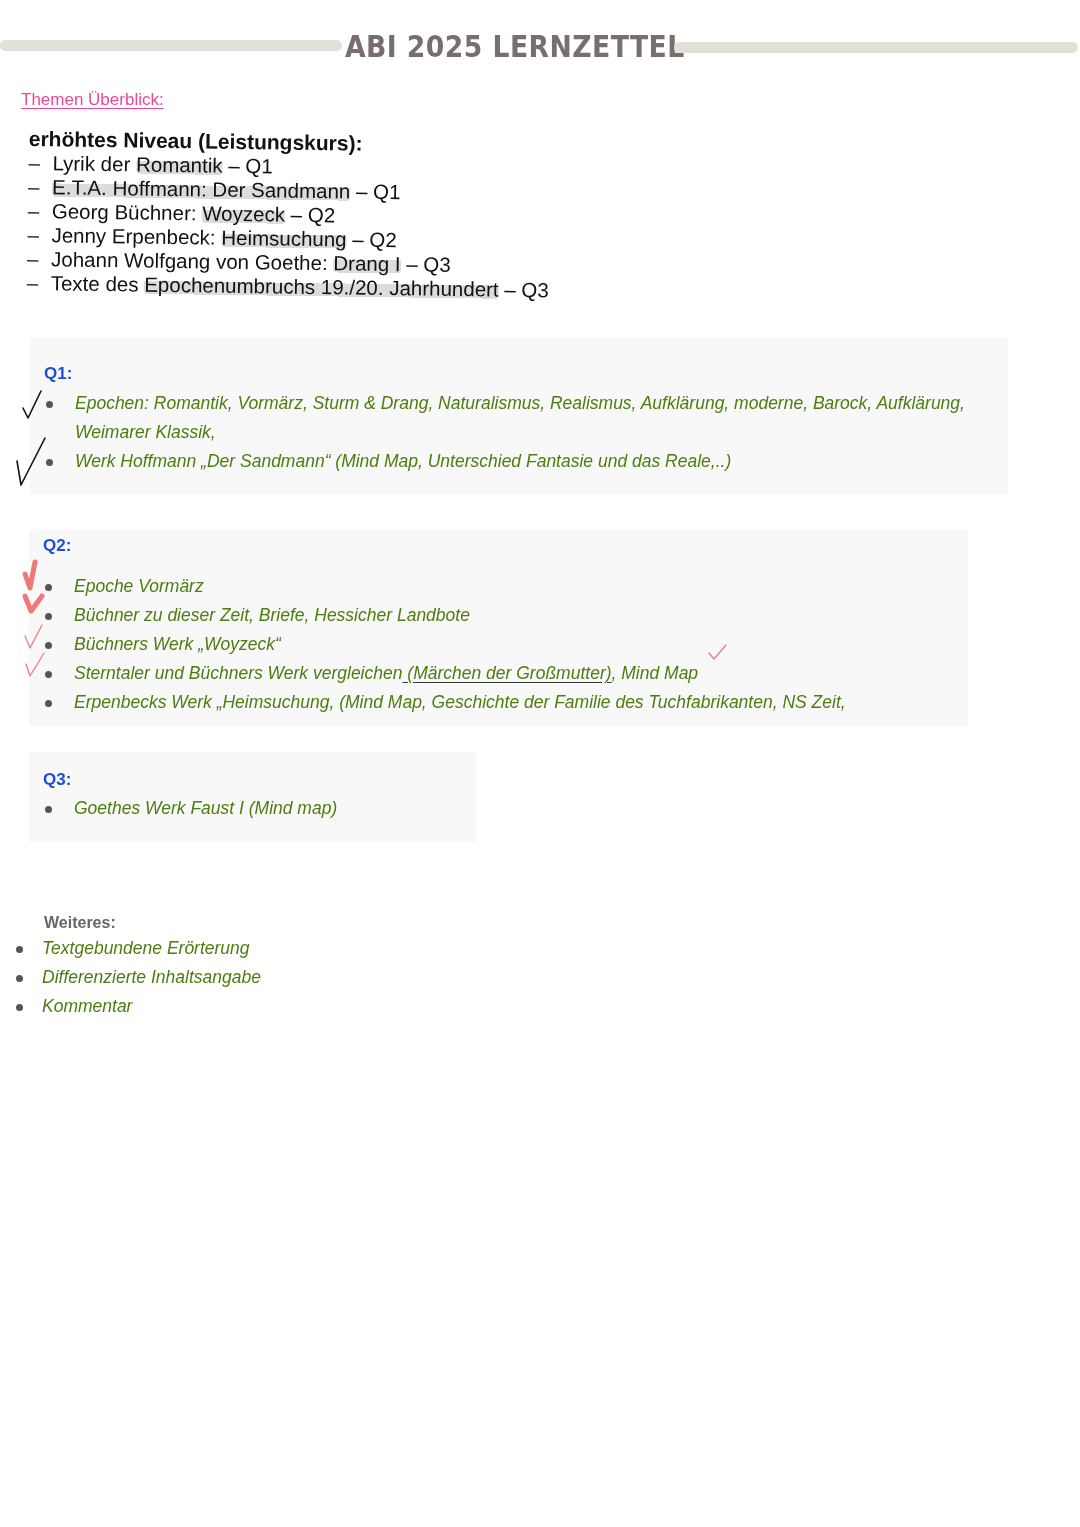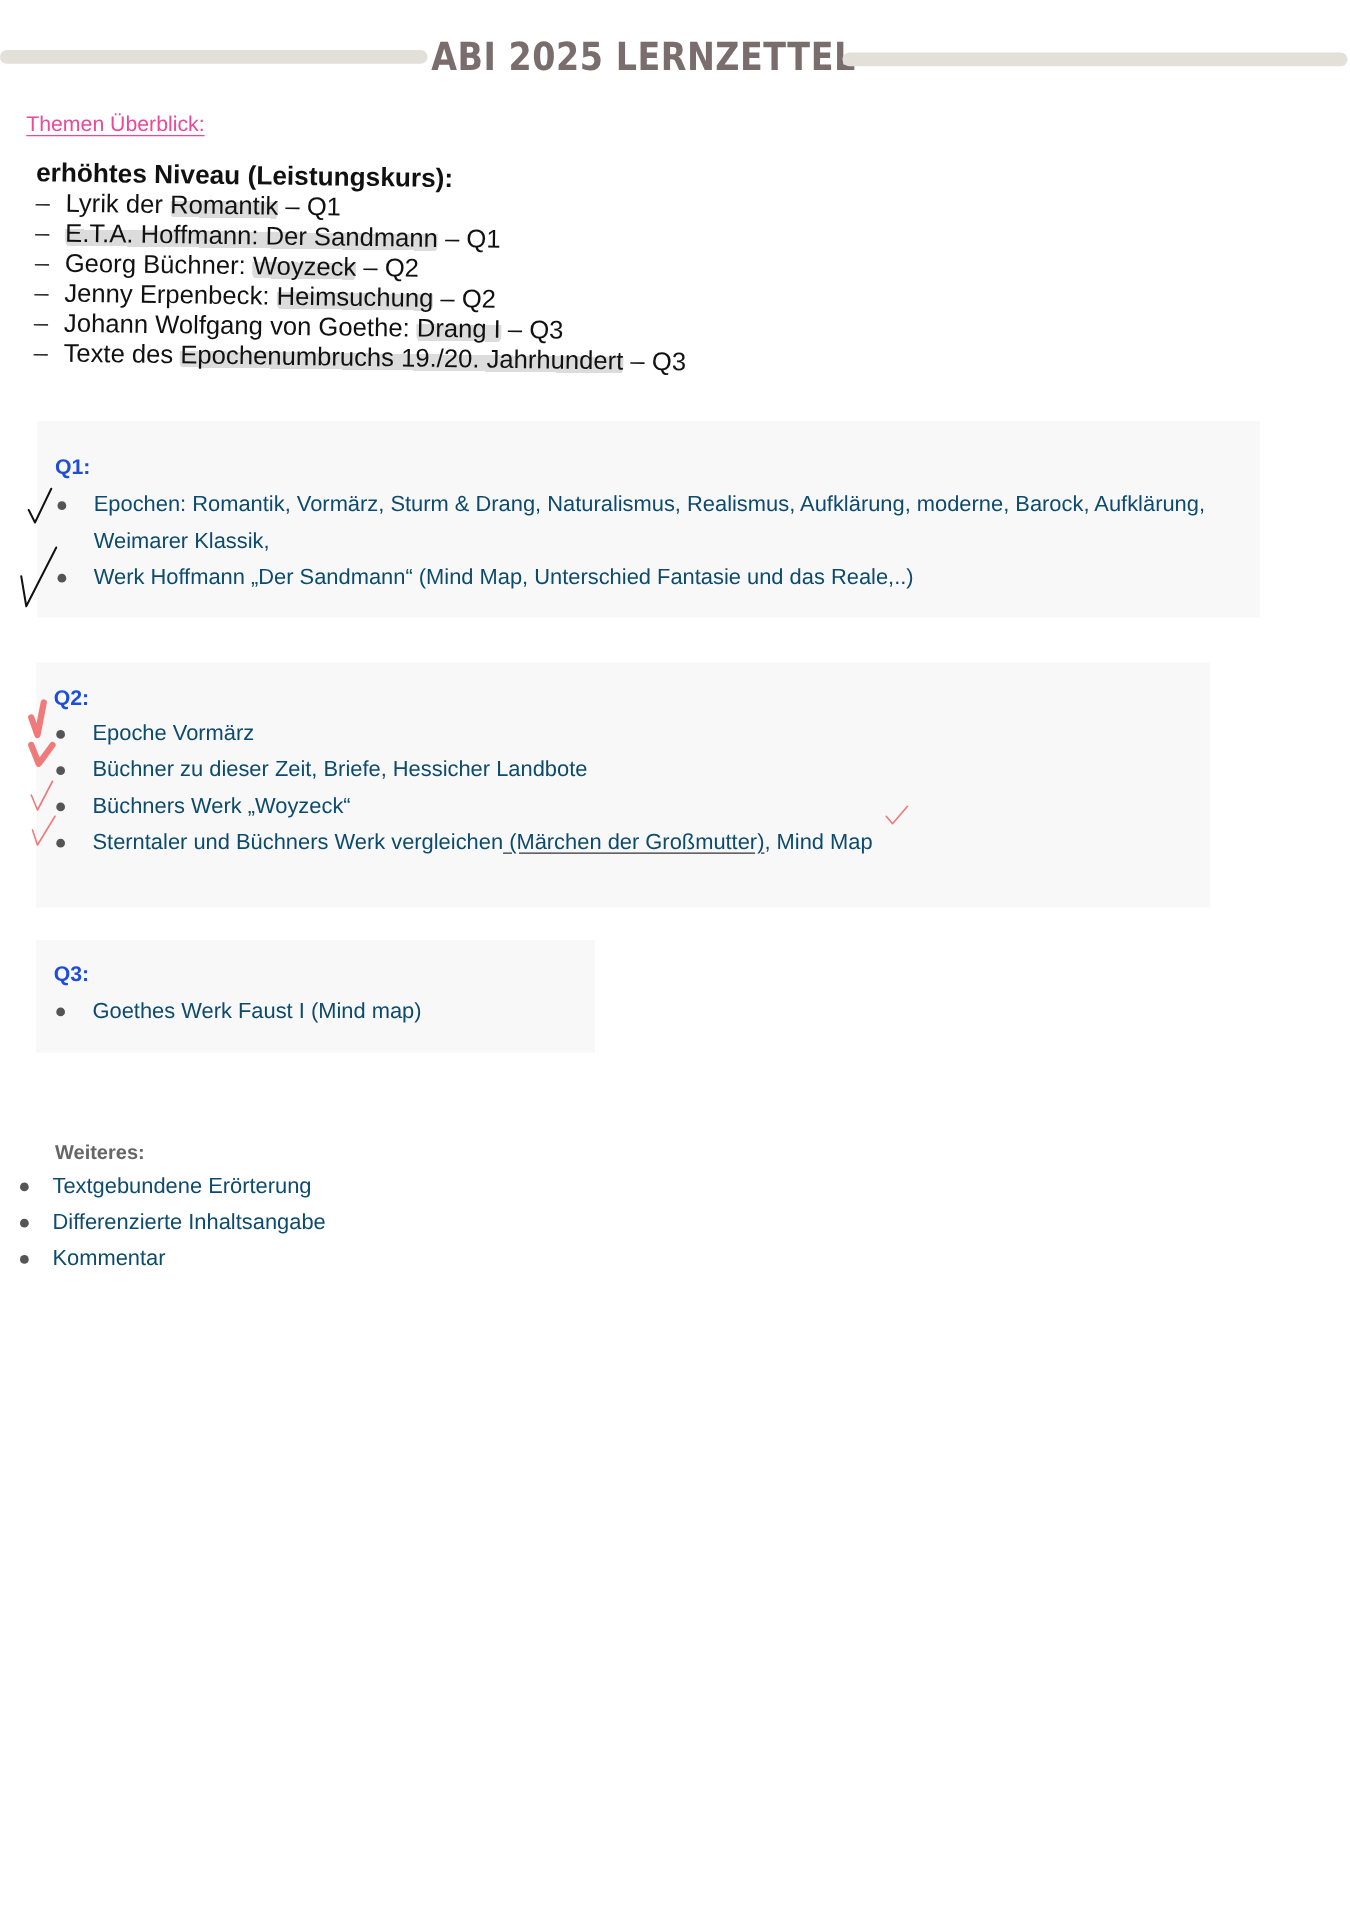--- a/index.html
+++ b/index.html
@@ -20,21 +20,21 @@
     .lk-dash { width: 24px; color: #333; padding-left: 1px; }
     .hl { background: linear-gradient(to bottom, transparent 35%, #dcdcdc 35%, #dcdcdc 92%, transparent 92%); border-radius: 6px; }
 
     .card { position: absolute; background: #f8f8f8; }
     .card-q1 { left: 30px; top: 337px; width: 978px; height: 157px; }
     .card-q2 { left: 29px; top: 530px; width: 939px; height: 196px; }
     .card-q3 { left: 29px; top: 752px; width: 447px; height: 90px; }
 
     .card-title { position: absolute; left: 14px; font-size: 17px; font-weight: bold; color: #1d4ed8; }
     .bullets { position: absolute; left: 12px; list-style: none; margin: 0; padding: 0; }
-    .bullet { position: relative; font-size: 17.5px; color: #0c4a6e; line-height: 29px; padding-left: 33px; }
+    .bullet { position: relative; font-size: 17.5px; color: #4d7c0f; line-height: 29px; padding-left: 33px; font-style: italic; }
     .bullet::before { content: ""; position: absolute; left: 4px; top: 12px; width: 7px; height: 7px; border-radius: 50%; background: #555; }
     .underlined { text-decoration: underline; text-decoration-color: #333; text-underline-offset: 3px; }
 
     .weiteres { position: absolute; left: 44px; top: 914px; }
     .weiteres .card-title { position: static; margin-bottom: 2px; color: #666; font-size: 16px; }
     .weiteres .bullets { position: static; margin-left: -32px; padding-left: 32px; }
     .weiteres .bullet { padding-left: 30px; margin-left: -32px; }
 
     .check { position: absolute; }
   </style>
@@ -81,26 +81,27 @@
 
 <div class="card card-q1">
   <div class="card-title" style="top:27px;">Q1:</div>
   <ul class="bullets" style="top:52px;">
     <li class="bullet"><span>Epochen: Romantik, Vormärz, Sturm &amp; Drang, Naturalismus, Realismus, Aufklärung, moderne, Barock, Aufklärung,</span><br><span>Weimarer Klassik,</span></li>
     <li class="bullet"><span>Werk Hoffmann „Der Sandmann“  (Mind Map, Unterschied Fantasie und das Reale,..)</span></li>
   </ul>
 </div>
 
 <div class="card card-q2">
-  <div class="card-title" style="top:19px;">Q2:</div>
+  <div class="card-title" style="top:6px;">Q2:</div>
   <ul class="bullets" style="top:28px;margin-top:14px;">
     <li class="bullet"><span>Epoche Vormärz</span></li>
     <li class="bullet"><span>Büchner zu dieser Zeit, Briefe, Hessicher Landbote</span></li>
     <li class="bullet"><span>Büchners Werk „Woyzeck“</span></li>
     <li class="bullet"><span>Sterntaler und Büchners Werk vergleichen</span><span class="underlined"> (Märchen der Großmutter)</span><span>, Mind Map</span></li>
+    <li class="bullet"><span>Erpenbecks Werk „Heimsuchung, (Mind Map, Geschichte der Familie des Tuchfabrikanten, NS Zeit,</span></li>
   </ul>
 </div>
 
 <div class="card card-q3">
   <div class="card-title" style="top:18px;">Q3:</div>
   <ul class="bullets" style="top:42px;">
     <li class="bullet"><span>Goethes Werk Faust I (Mind map)</span></li>
   </ul>
 </div>
 

